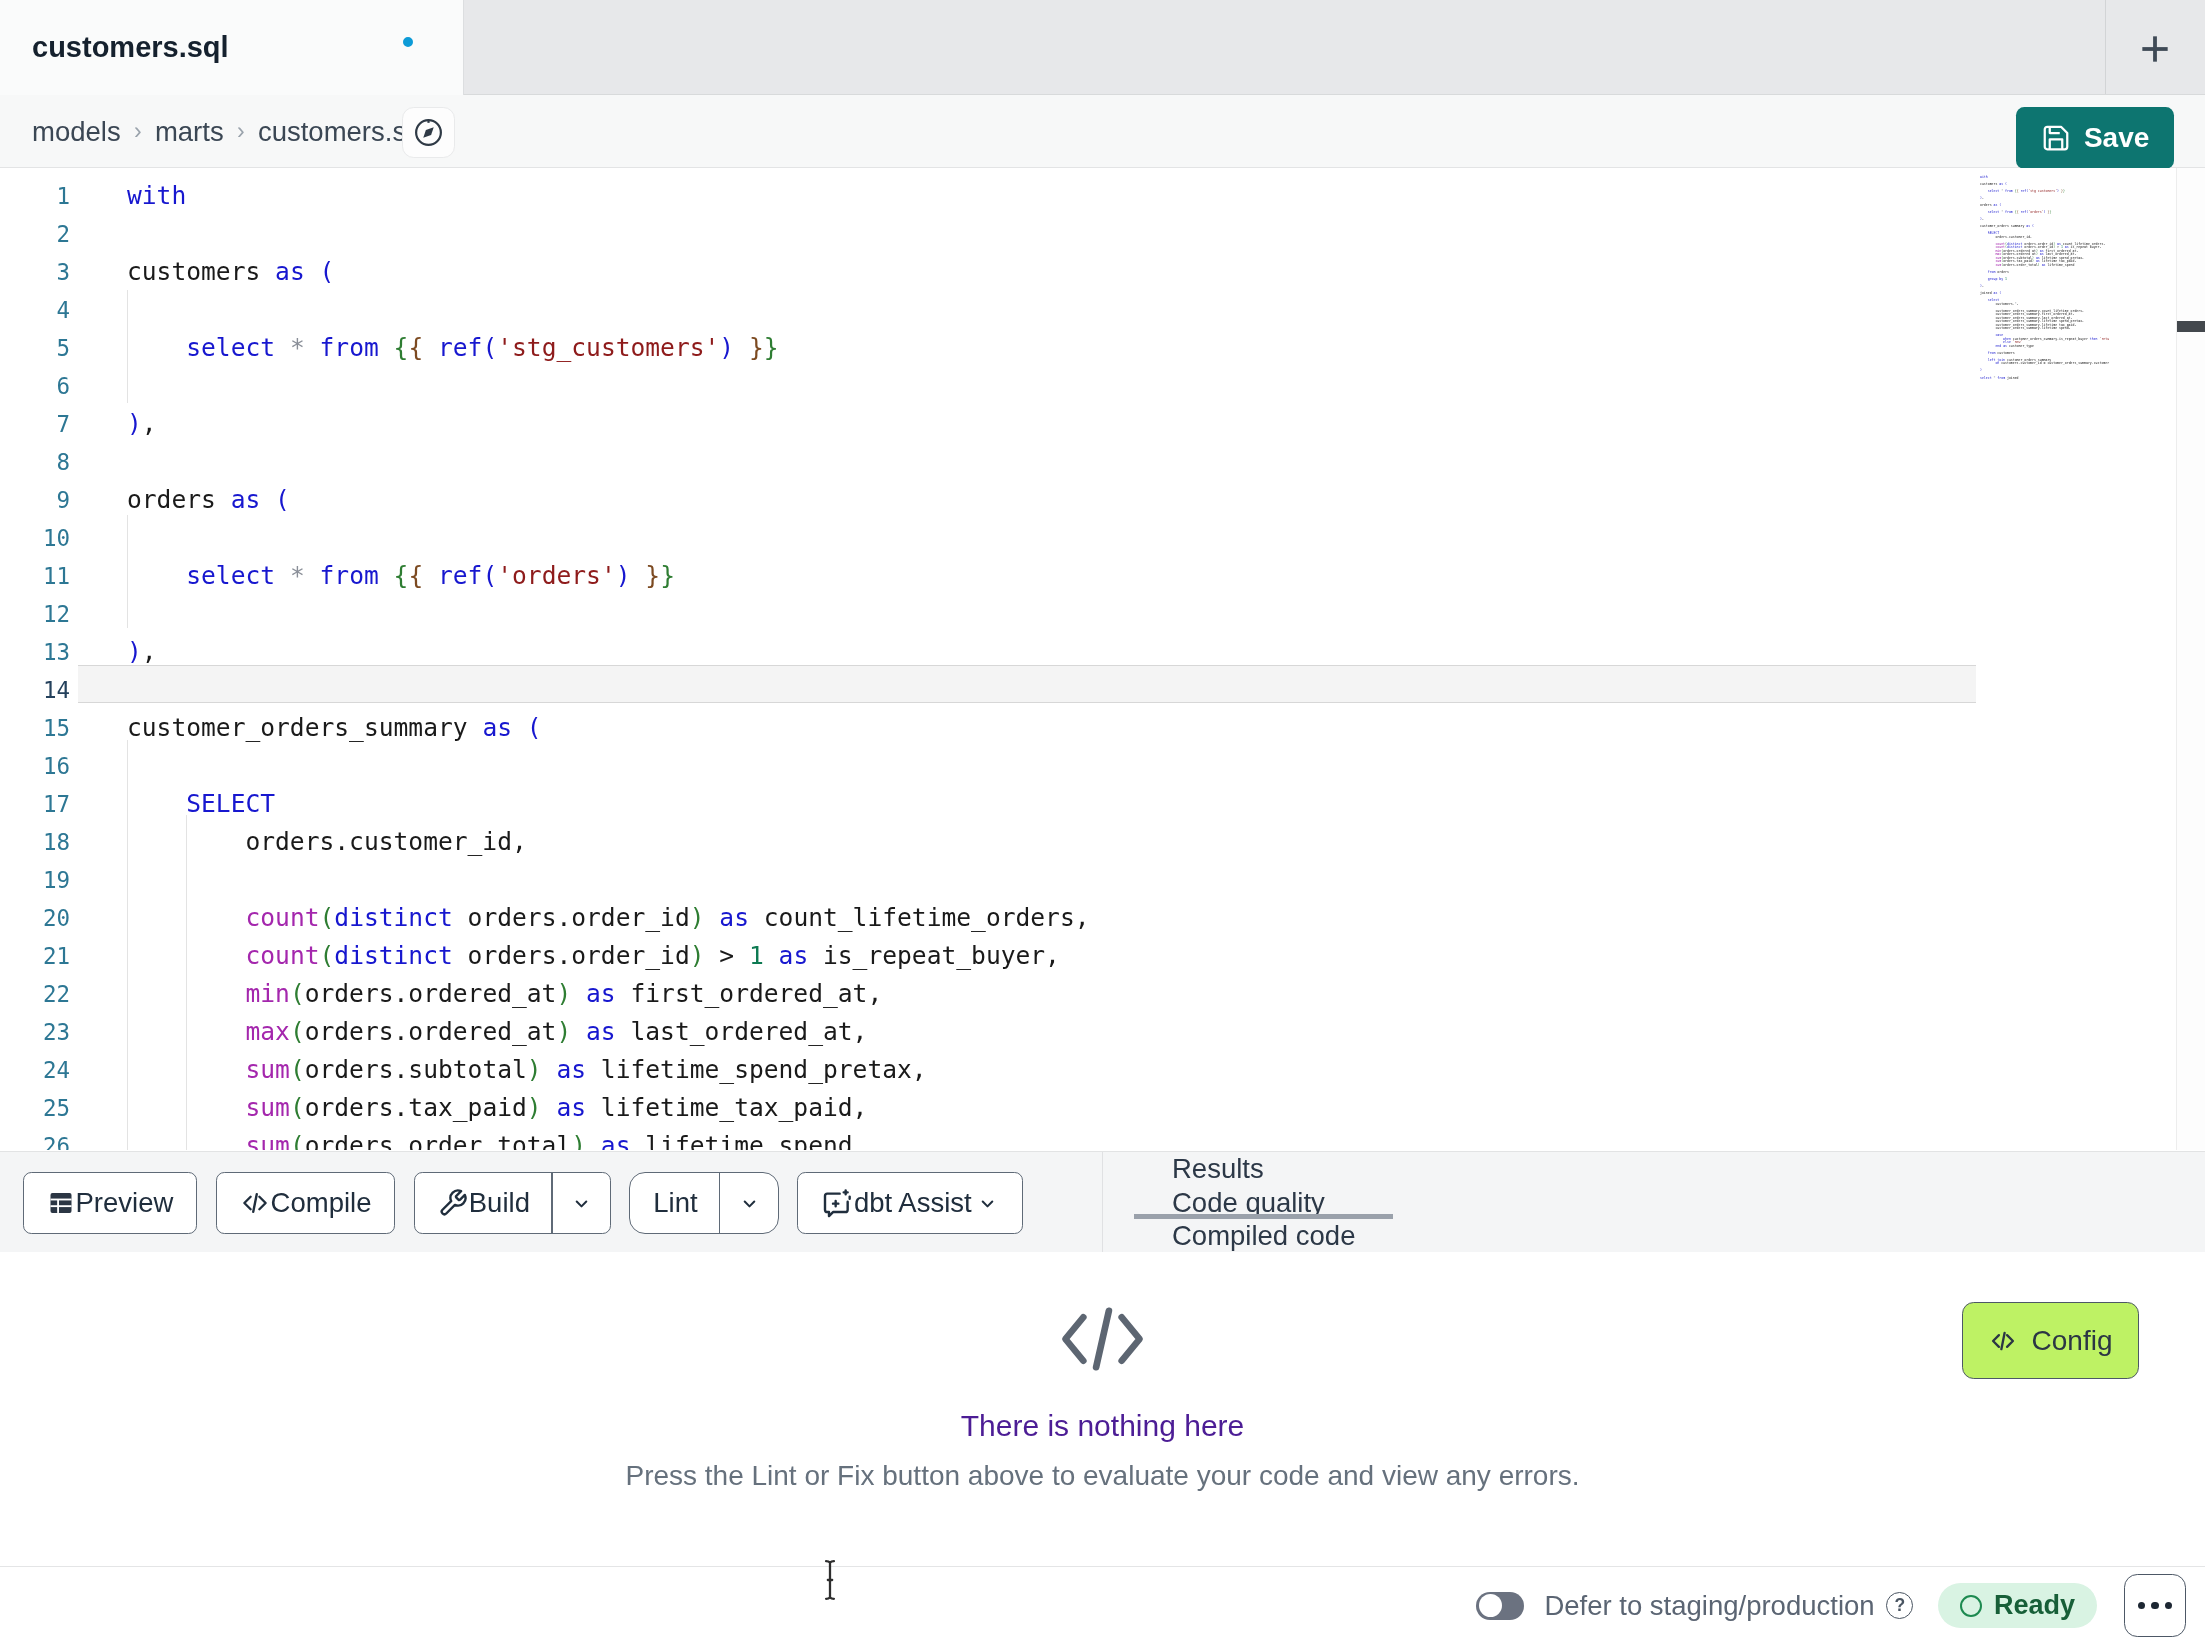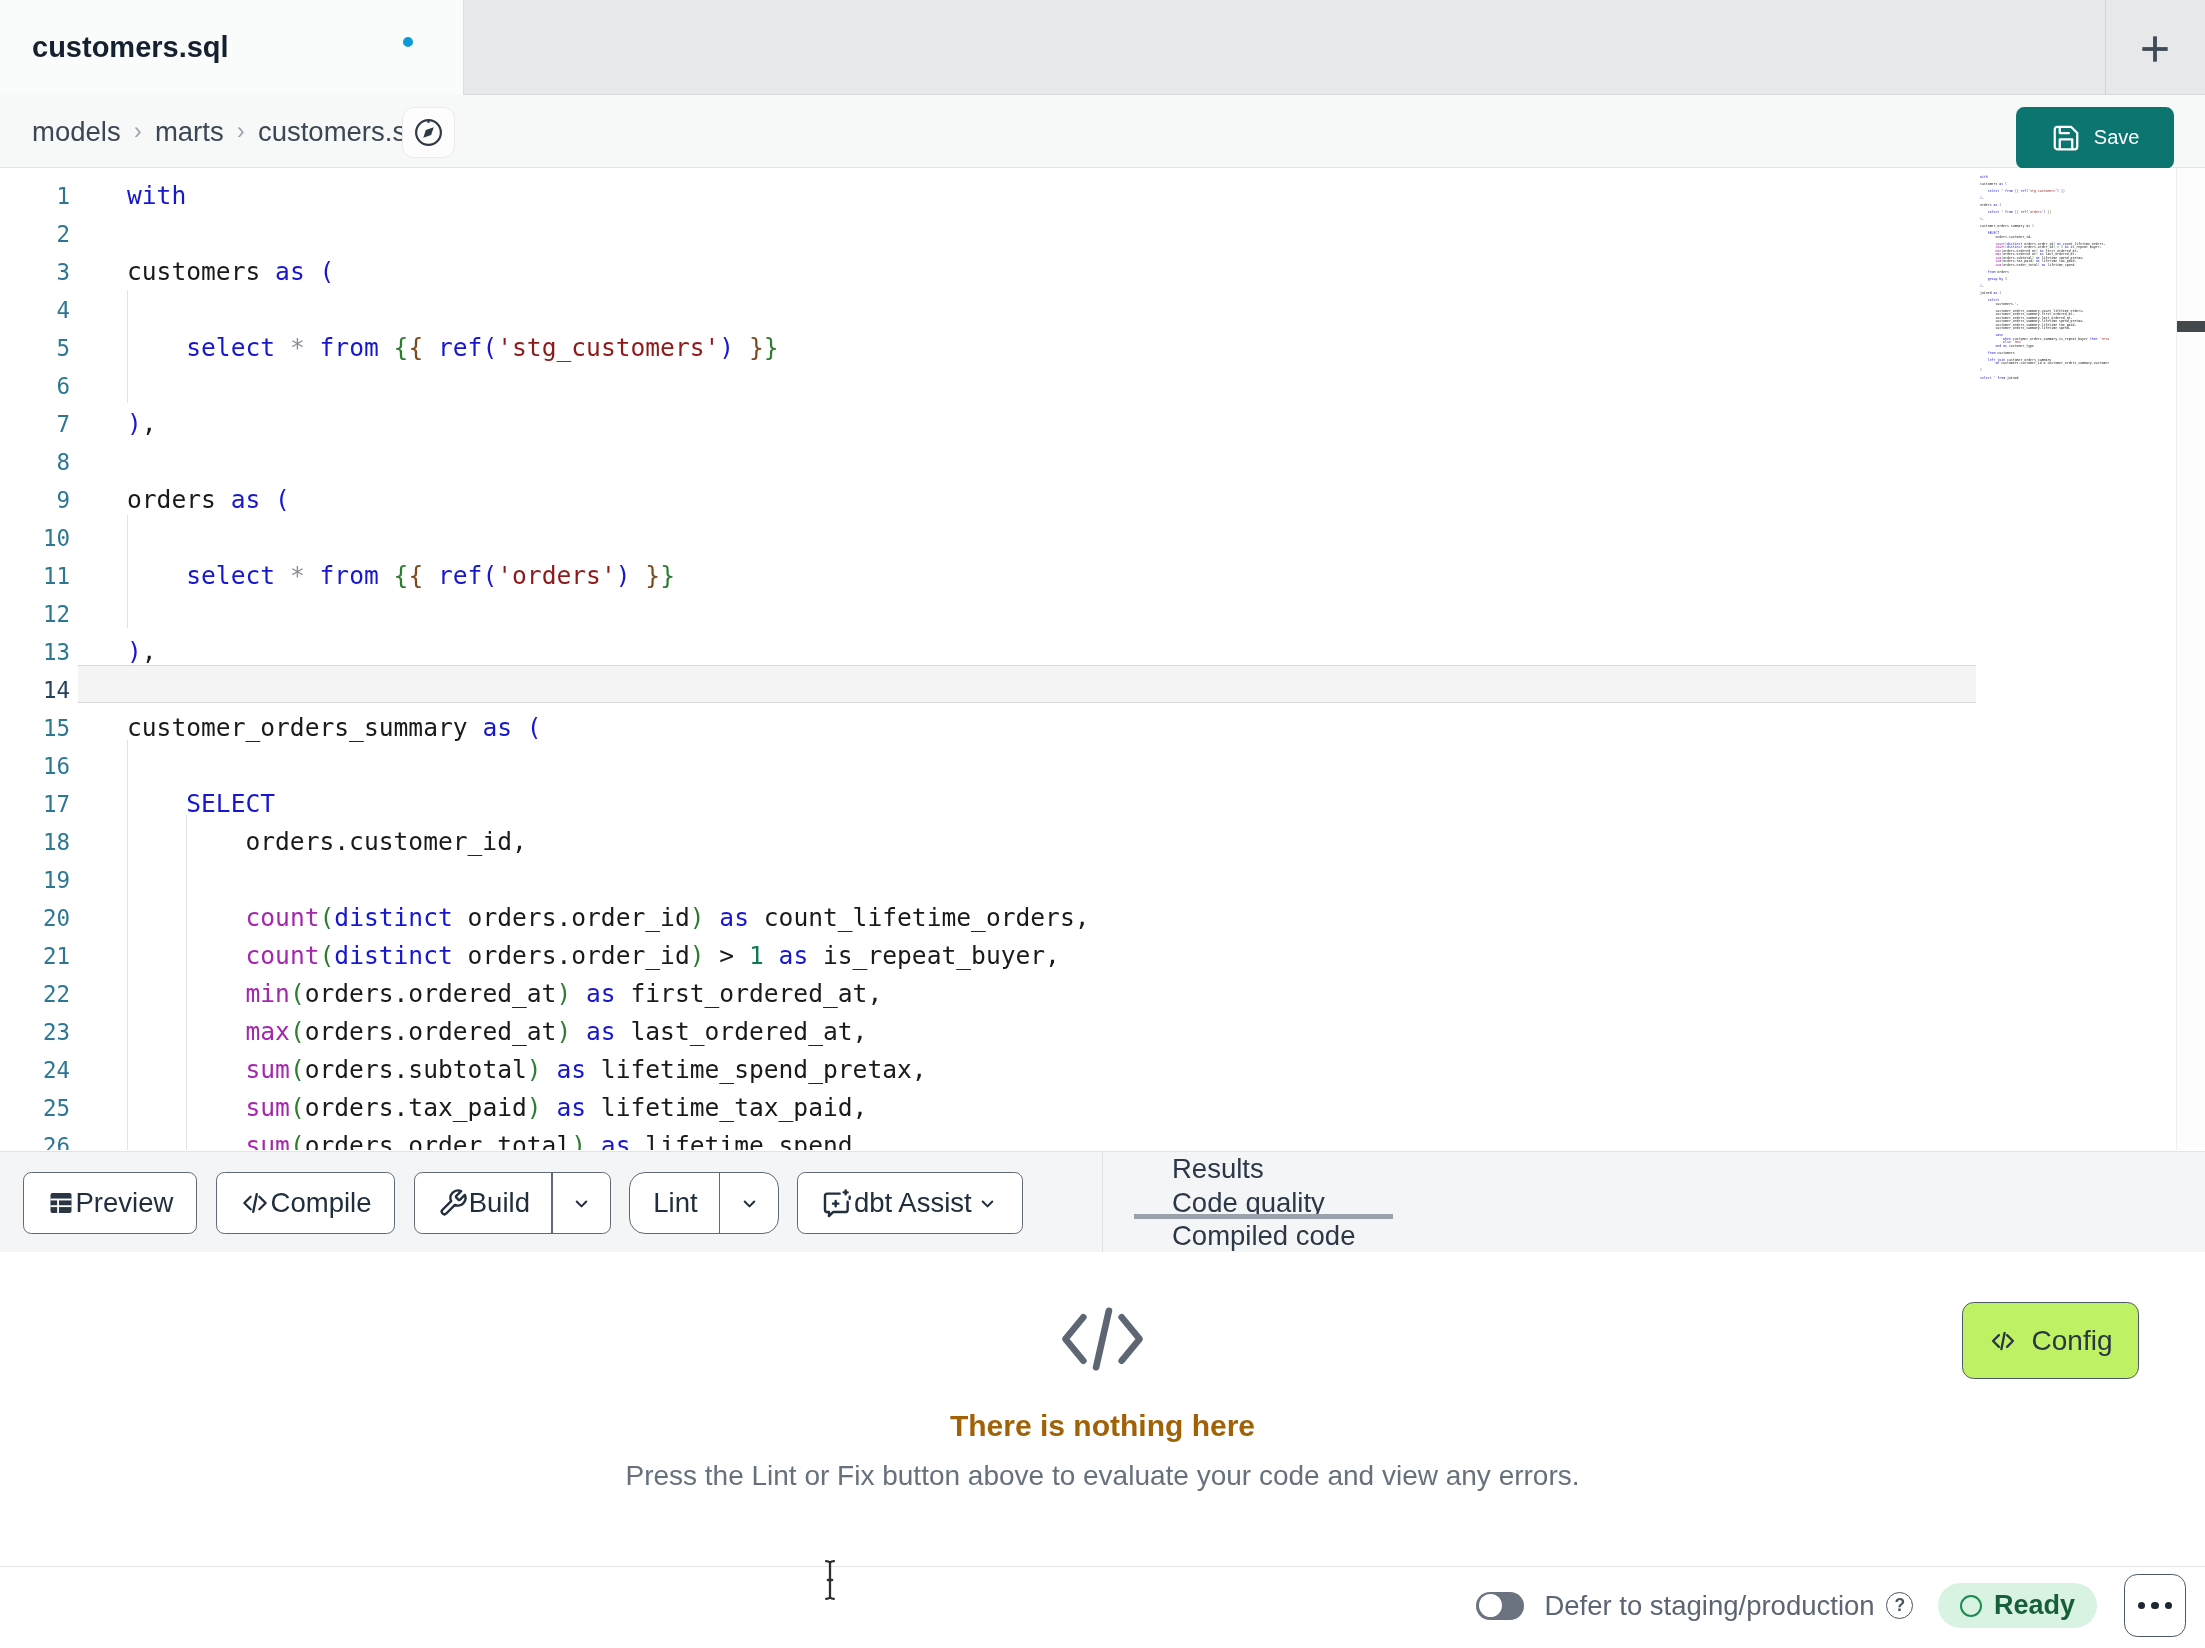--- a/index.html
+++ b/index.html
@@ -16,21 +16,21 @@
   .unsaved-dot { left:403px; top:37px; width:8.3px; height:8.3px; border:5.8px solid #0d9bd7; border-radius:50%; background:#fff; }
   .strip-divider { left:2105px; top:0; width:0.8px; height:94px; background:#d2d4d6; }
   .newtab-btn { left:2131px; top:25px; width:47px; height:47px; background:transparent; border:none; color:#3f4a56; cursor:pointer; display:flex; align-items:center; justify-content:center; }
 
   
   .breadbar { left:0; top:95px; width:2205px; height:73px; background:#f7f8f8; border-bottom:0.8px solid #e3e4e5; }
   .breadcrumb { left:32px; top:0; height:73px; display:flex; align-items:center; gap:13.3px; font-size:27.5px; color:#3b4754; }
   .crumb { cursor:pointer; }
   .crumb-sep { color:#9aa3ac; font-size:23px; }
   .compass-btn { left:402px; top:11.7px; width:53px; height:51px; border:0.8px solid #e9eaeb; border-radius:11.7px; background:#fdfdfd; color:#2f3a46; display:flex; align-items:center; justify-content:center; cursor:pointer; }
-  .save-btn { left:2016px; top:11.7px; width:158px; height:62px; border:none; border-radius:8.3px; color:#fff; font-family:inherit; font-size:20px; font-weight:400; display:flex; align-items:center; justify-content:center; gap:13.3px; cursor:pointer; }
+  .save-btn { left:2016px; top:11.7px; width:158px; height:62px; border:none; border-radius:8.3px; color:#fff; font-family:inherit; font-size:28px; font-weight:700; display:flex; align-items:center; justify-content:center; gap:13.3px; cursor:pointer; }
 
   
   .editor { left:0; top:168px; width:2205px; height:982px; background:#fff; overflow:hidden; }
   .active-band { left:78px; top:497px; width:1898px; height:38px; background:#f4f4f4; border-top:0.8px solid #d7d7d7; border-bottom:0.8px solid #d7d7d7; }
   .indent-guide { width:0.8px; background:#e3e3e3; }
   .gutter { left:0; top:9.2px; width:70px; font-family:"DejaVu Sans Mono", monospace; font-size:22.5px; color:#2d7794; text-align:right; }
   .gut-num { height:38px; line-height:38px; }
   .gut-num.active { color:#24415c; }
   .code-area { left:127px; top:9.2px; font-family:"DejaVu Sans Mono", monospace; font-size:24.6px; white-space:pre; cursor:text; }
   .code-line { height:38px; line-height:38px; }
@@ -58,21 +58,21 @@
   .btn-sep { width:1.7px; align-self:stretch; background:#5f6a77; margin:0 0 0 20px; }
   .caret-zone { display:flex; align-items:center; padding:0 0 0 16.7px; }
   .pane-divider { left:1102px; top:0; width:0.8px; height:102px; background:#e0e1e3; }
   .panel-tabs { left:1134px; top:0; height:101px; display:flex;flex-direction:column; }
   .panel-tab { position:relative; height:101px; display:flex; align-items:center; padding:0 38px; font-size:27.5px; color:#2c3847; cursor:pointer; }
   .panel-tab.active::after { content:""; position:absolute; left:0; right:0; bottom:0; height:5.8px; background:#9aa1ab; }
 
   
   .results-panel { left:0; top:1252px; width:2205px; height:313px; background:#fff; }
   .empty-icon { left:0; right:0; top:52px; display:flex; justify-content:center; color:#5d6672; }
-  .empty-title { left:0; right:0; top:157px; text-align:center; font-size:30px; font-weight:700; color:#a16207; }
+  .empty-title { left:0; right:0; top:157px; text-align:center; font-size:30px; font-weight:400; color:#4c1d95; }
   .empty-sub { left:0; right:0; top:208px; text-align:center; font-size:28px; color:#66717d; }
   .config-btn { left:1962px; top:50px; width:177px; height:77px; border:1.7px solid #4d5866; border-radius:11.7px; background:#bef264; color:#2b3644; font-family:inherit; font-size:28px; display:flex; align-items:center; justify-content:center; gap:15px; cursor:pointer; }
 
   
   .statusbar { left:0; top:1566px; width:2205px; height:101px; background:#fff; border-top:0.8px solid #e4e5e6; }
   .statusbar-bottom-strip { left:0; bottom:0; width:2205px; height:8.3px; background:#f2f3f5; }
   .status-right { right:19px; top:5px; height:67px; display:flex; align-items:center; }
   .toggle { width:48px; height:28px; border-radius:14px; background:#6b7280; position:relative; cursor:pointer; flex:none; }
   .toggle-knob { position:absolute; left:2.5px; top:2.5px; width:23px; height:23px; border-radius:50%; background:#fff; }
   .defer-label { margin-left:20px; font-size:27.5px; color:#5b6573; white-space:nowrap; }

